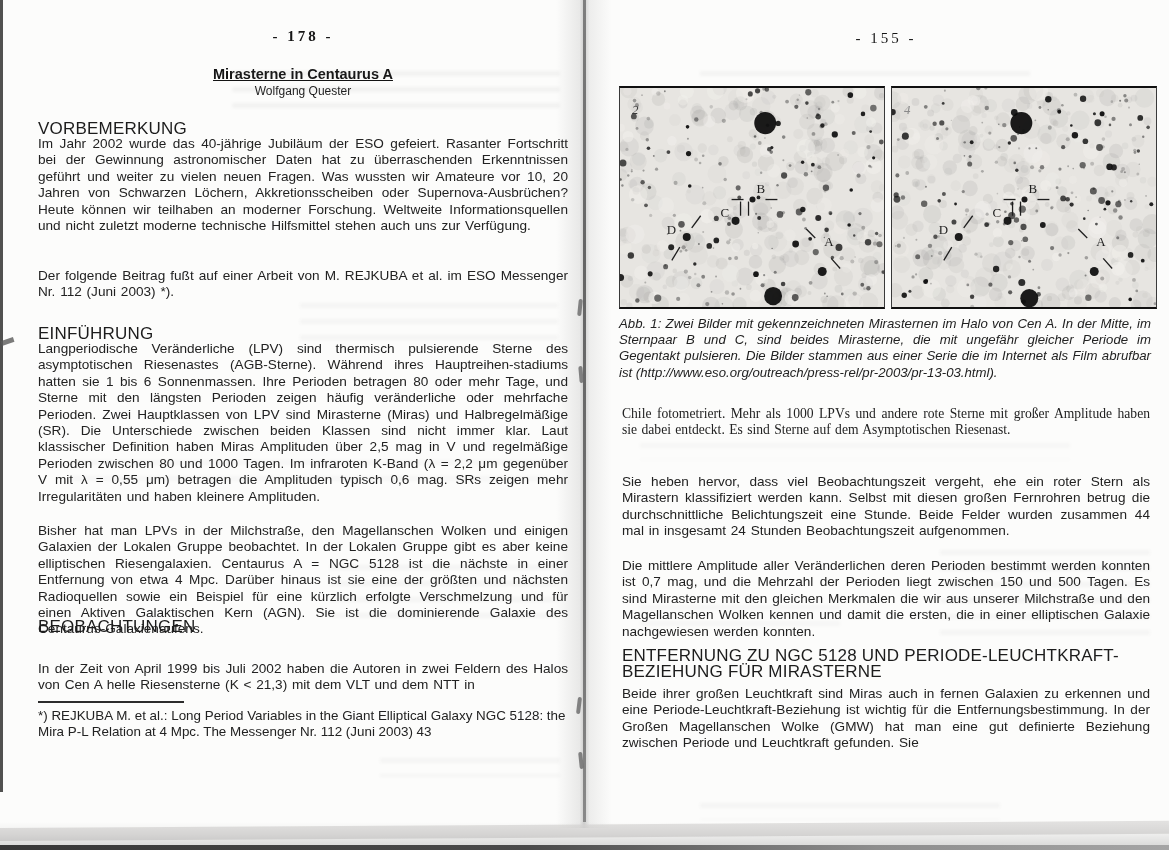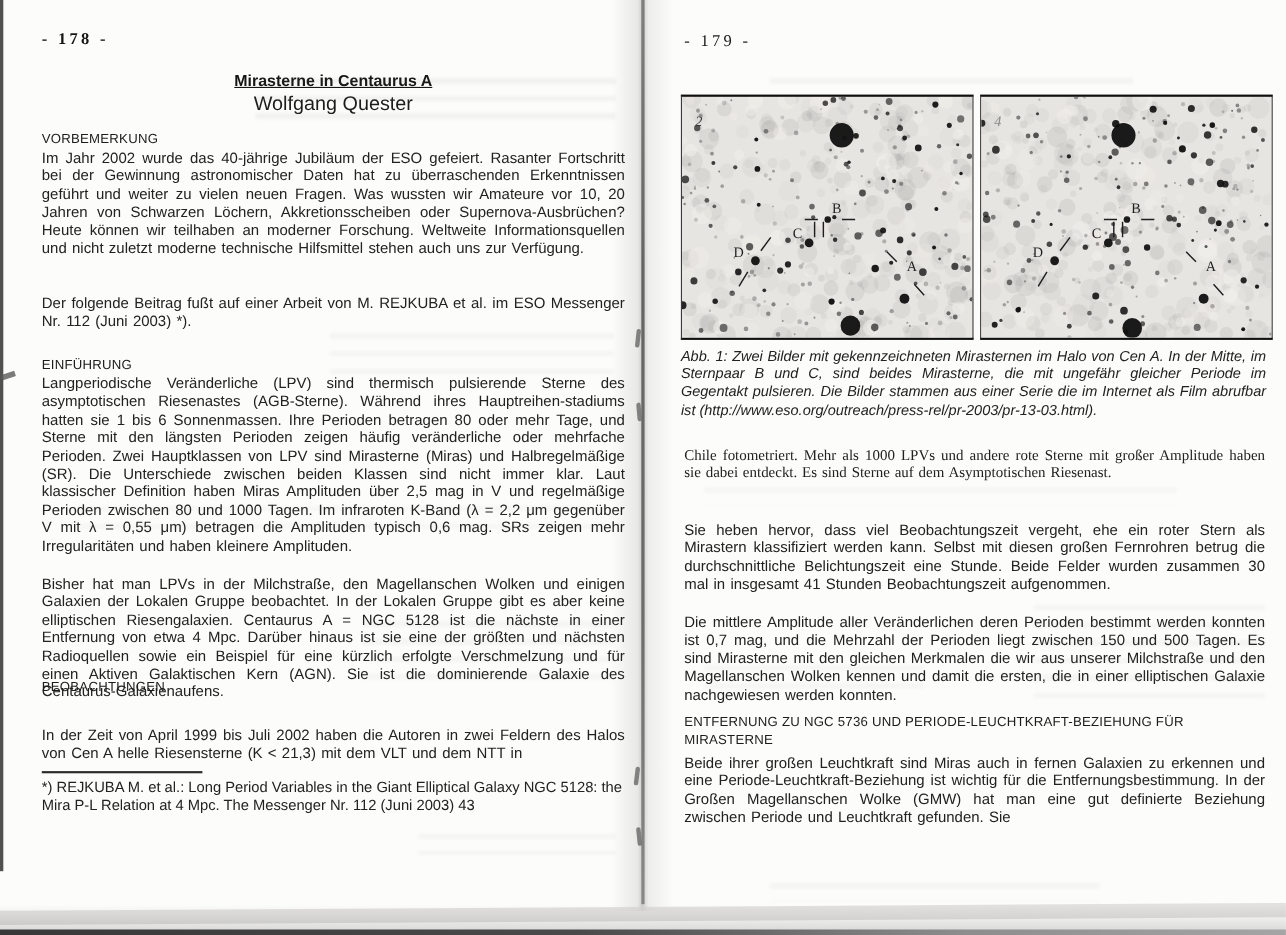--- a/index.html
+++ b/index.html
@@ -8,26 +8,26 @@
     background:#fcfcfb;
     font-family:"Liberation Sans", sans-serif;
     color:#1f1f1f;
   }
   .abs{position:absolute;}
   
   .col-left{left:38px;width:530px;}
   .col-right{left:622px;width:528px;}
   .pageno{
     font-family:"Liberation Serif", serif;
-    font-size:15px;letter-spacing:3px;color:#161616;
+    font-size:15px;letter-spacing:3px;text-align:center;color:#161616;
   }
   .pageno.bold{font-weight:bold;}
   .title{font-size:14.5px;font-weight:bold;text-align:center;color:#141414;}
-  .author{font-size:18px;text-align:center;color:#1c1c1c;}
-  .heading{font-size:12px;color:#1c1c1c;letter-spacing:.2px;}
+  .author{font-size:12px;text-align:center;color:#1c1c1c;}
+  .heading{font-size:17px;color:#1c1c1c;letter-spacing:.2px;}
   .para{
     font-size:13.6px;line-height:16.4px;text-align:justify;color:#222;
     word-spacing:1px;
   }
   .caption{
     font-size:13.2px;line-height:16.2px;font-style:italic;text-align:justify;color:#222;
   }
   .footrule{border-top:2px solid #2c2c2c;width:146px;}
   .footnote{font-size:13.4px;line-height:16.2px;color:#222;}
   
@@ -75,21 +75,21 @@
 <div class="abs col-left para" style="top:341px;">Langperiodische Veränderliche (LPV) sind thermisch pulsierende Sterne des asymptotischen Riesenastes (AGB-Sterne). Während ihres Hauptreihen-stadiums hatten sie 1 bis 6 Sonnenmassen. Ihre Perioden betragen 80 oder mehr Tage, und Sterne mit den längsten Perioden zeigen häufig veränderliche oder mehrfache Perioden. Zwei Hauptklassen von LPV sind Mirasterne (Miras) und Halbregelmäßige (SR). Die Unterschiede zwischen beiden Klassen sind nicht immer klar. Laut klassischer Definition haben Miras Amplituden über 2,5 mag in V und regelmäßige Perioden zwischen 80 und 1000 Tagen. Im infraroten K-Band (λ = 2,2 μm gegenüber V mit λ = 0,55 μm) betragen die Amplituden typisch 0,6 mag. SRs zeigen mehr Irregularitäten und haben kleinere Amplituden.</div>
 
 <div class="abs col-left para" style="top:523px;">Bisher hat man LPVs in der Milchstraße, den Magellanschen Wolken und einigen Galaxien der Lokalen Gruppe beobachtet. In der Lokalen Gruppe gibt es aber keine elliptischen Riesengalaxien. Centaurus A = NGC 5128 ist die nächste in einer Entfernung von etwa 4 Mpc. Darüber hinaus ist sie eine der größten und nächsten Radioquellen sowie ein Beispiel für eine kürzlich erfolgte Verschmelzung und für einen Aktiven Galaktischen Kern (AGN). Sie ist die dominierende Galaxie des Centaurus-Galaxienaufens.</div>
 
 <div class="abs col-left heading" style="top:617px;">BEOBACHTUNGEN</div>
 <div class="abs col-left para" style="top:661px;">In der Zeit von April 1999 bis Juli 2002 haben die Autoren in zwei Feldern des Halos von Cen A helle Riesensterne (K &lt; 21,3) mit dem VLT und dem NTT in</div>
 
 <div class="abs footrule" style="left:38px;top:701px;"></div>
 <div class="abs col-left footnote" style="top:708px;">*) REJKUBA M. et al.: Long Period Variables in the Giant Elliptical Galaxy NGC 5128: the Mira P-L Relation at 4 Mpc. The Messenger Nr. 112 (Juni 2003) 43</div>
 
-<div class="abs col-right pageno" style="top:30px;">- 179 -</div>
+<div class="abs col-right pageno" style="top:30px;">- 155 -</div>
 
 <div class="abs figure">
   <div class="panel" id="panel-0">
       <svg viewBox="0 0 265 216" preserveAspectRatio="none">
         <rect x="0" y="0" width="265" height="216" fill="#e7e5e1"></rect>
         <circle cx="259.6" cy="66.3" r="5.9" fill="#828282" opacity="0.122"></circle>
         <circle cx="135.0" cy="75.1" r="2.6" fill="#828282" opacity="0.117"></circle>
         <circle cx="264.2" cy="178.2" r="5.7" fill="#828282" opacity="0.135"></circle>
         <circle cx="236.0" cy="209.4" r="7.0" fill="#828282" opacity="0.065"></circle>
         <circle cx="125.4" cy="65.9" r="8.2" fill="#828282" opacity="0.127"></circle>
@@ -1101,24 +1101,24 @@
         <line x1="187" y1="139" x2="196" y2="148" stroke="#1e1e1e" stroke-width="1.3"></line>
         <line x1="212" y1="168" x2="221" y2="178" stroke="#1e1e1e" stroke-width="1.3"></line>
         <text x="12" y="26" font-size="13" font-style="italic" fill="#8a8a8a" font-family="&quot;Liberation Serif&quot;, serif">4</text>
       </svg>
     </div>
 </div>
 
 <div class="abs col-right caption" style="left:619px;width:532px;top:316px;">Abb. 1: Zwei Bilder mit gekennzeichneten Mirasternen im Halo von Cen A. In der Mitte, im Sternpaar B und C, sind beides Mirasterne, die mit ungefähr gleicher Periode im Gegentakt pulsieren. Die Bilder stammen aus einer Serie die im Internet als Film abrufbar ist (http://www.eso.org/outreach/press-rel/pr-2003/pr-13-03.html).</div>
 
 <div class="abs col-right para" style="top:406px;font-family:Liberation Serif, serif;">Chile fotometriert. Mehr als 1000 LPVs und andere rote Sterne mit großer Amplitude haben sie dabei entdeckt. Es sind Sterne auf dem Asymptotischen Riesenast.</div>
-<div class="abs col-right para" style="top:474px;">Sie heben hervor, dass viel Beobachtungszeit vergeht, ehe ein roter Stern als Mirastern klassifiziert werden kann. Selbst mit diesen großen Fernrohren betrug die durchschnittliche Belichtungszeit eine Stunde. Beide Felder wurden zusammen 30 mal in insgesamt 41 Stunden Beobachtungszeit aufgenommen.</div>
+<div class="abs col-right para" style="top:474px;">Sie heben hervor, dass viel Beobachtungszeit vergeht, ehe ein roter Stern als Mirastern klassifiziert werden kann. Selbst mit diesen großen Fernrohren betrug die durchschnittliche Belichtungszeit eine Stunde. Beide Felder wurden zusammen 44 mal in insgesamt 24 Stunden Beobachtungszeit aufgenommen.</div>
 <div class="abs col-right para" style="top:558px;">Die mittlere Amplitude aller Veränderlichen deren Perioden bestimmt werden konnten ist 0,7 mag, und die Mehrzahl der Perioden liegt zwischen 150 und 500 Tagen. Es sind Mirasterne mit den gleichen Merkmalen die wir aus unserer Milchstraße und den Magellanschen Wolken kennen und damit die ersten, die in einer elliptischen Galaxie nachgewiesen werden konnten.</div>
 
-<div class="abs col-right heading" style="top:648px;line-height:16.4px;">ENTFERNUNG ZU NGC 5736 UND PERIODE-LEUCHTKRAFT-BEZIEHUNG FÜR MIRASTERNE</div>
+<div class="abs col-right heading" style="top:648px;line-height:16.4px;">ENTFERNUNG ZU NGC 5128 UND PERIODE-LEUCHTKRAFT-BEZIEHUNG FÜR MIRASTERNE</div>
 <div class="abs col-right para" style="top:686px;">Beide ihrer großen Leuchtkraft sind Miras auch in fernen Galaxien zu erkennen und eine Periode-Leuchtkraft-Beziehung ist wichtig für die Entfernungsbestimmung. In der Großen Magellanschen Wolke (GMW) hat man eine gut definierte Beziehung zwischen Periode und Leuchtkraft gefunden. Sie</div>
 
 <div class="abs gutter-shade"></div>
 <div class="abs gutter-line"></div>
 <div class="abs staple" style="left:578px;top:299px;transform:rotate(6deg);"></div>
 <div class="abs staple" style="left:579px;top:366px;transform:rotate(-5deg);"></div>
 <div class="abs staple" style="left:577px;top:697px;transform:rotate(7deg);"></div>
 <div class="abs staple" style="left:579px;top:752px;transform:rotate(-6deg);"></div>
 <div class="abs left-edge"></div>
 <div class="abs edge-dash"></div>

